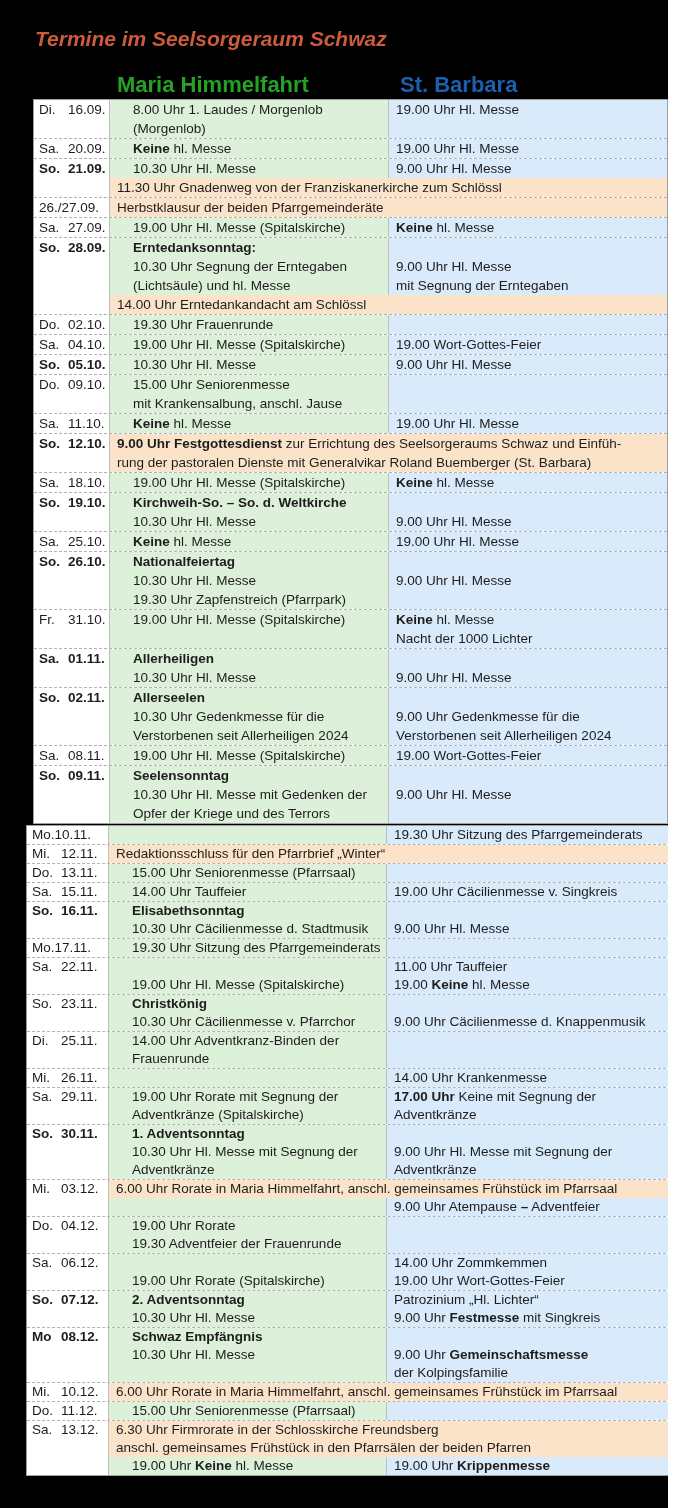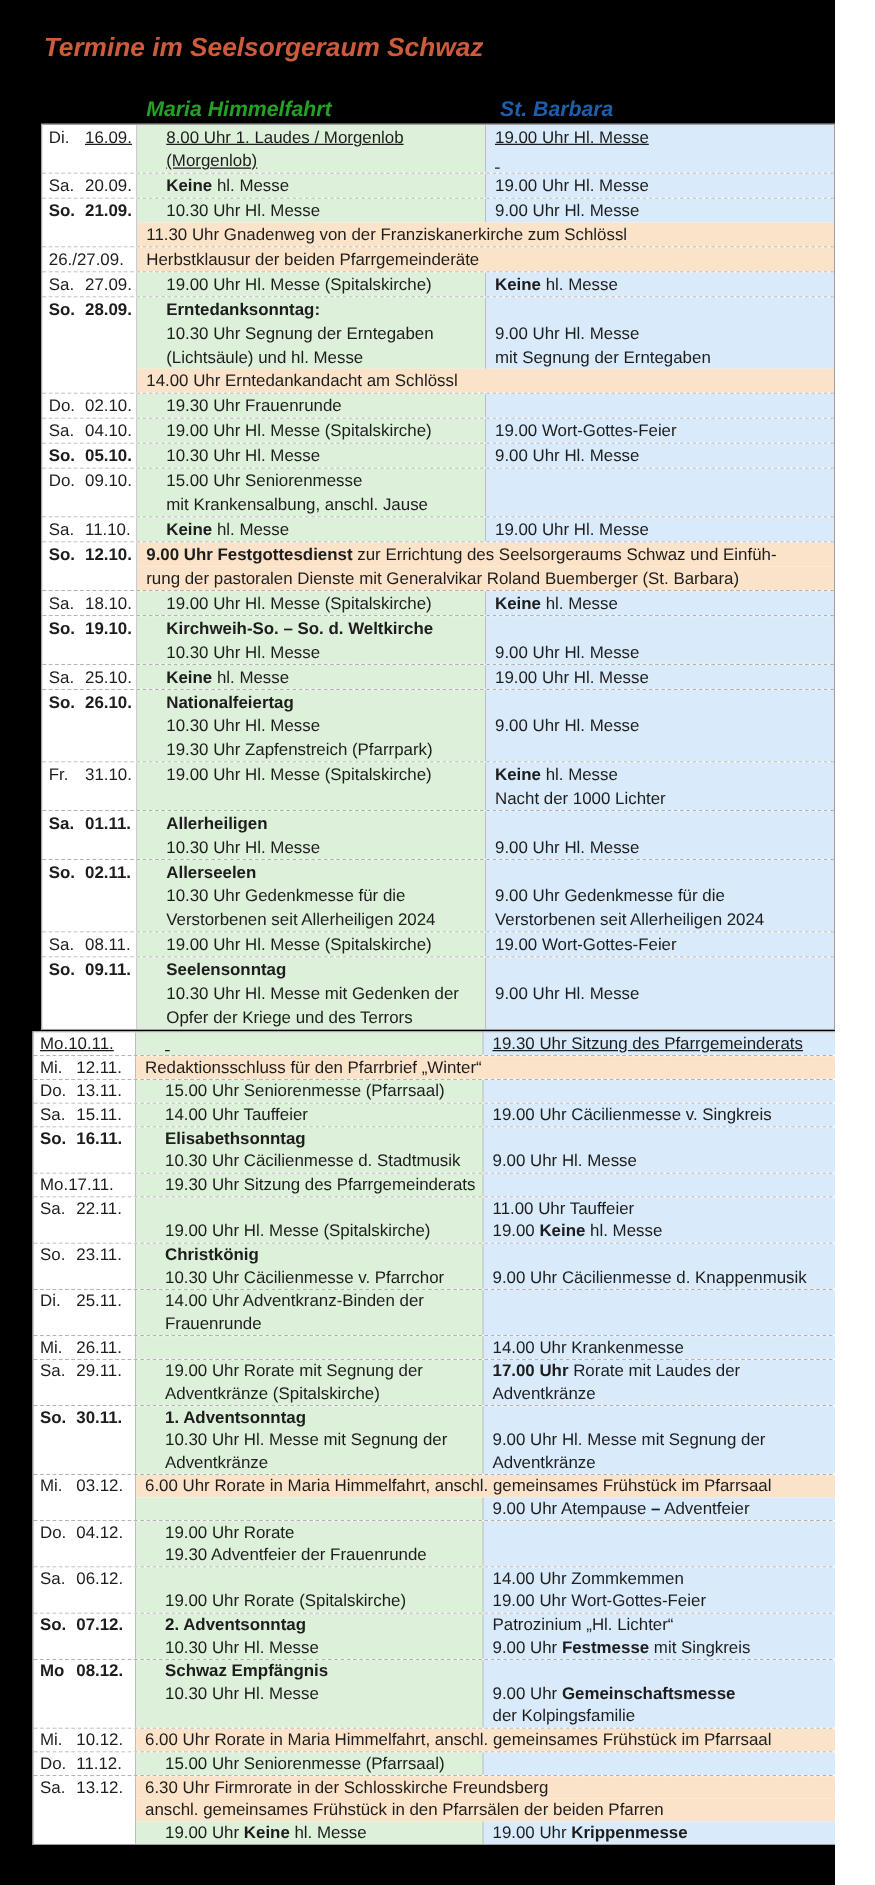--- a/index.html
+++ b/index.html
@@ -21,30 +21,30 @@
     color:var(--c-text);
   }
   .title{
     margin:27px 0 0 35px;
     font-size:21px;font-weight:bold;font-style:italic;
     color:var(--c-title);
   }
   .headers{position:relative;height:27px;margin-top:21px;}
   .headers span{
     position:absolute;bottom:1px;
-    font-size:17px;font-weight:bold;font-style:italic;white-space:pre;
+    font-size:22px;font-weight:bold;white-space:pre;
   }
   .h-maria{left:117px;color:var(--c-hm);}
   .h-barbara{left:400px;color:var(--c-hb);}
 
   .tbl{border:1px solid var(--c-border);box-sizing:border-box;background:#fff;}
   .t1{margin-left:33px;width:635px;}
   .t2{margin-left:26px;width:646px;margin-top:1px;}
   .row{display:flex;border-top:1px dashed var(--c-rowline);}
-  .tbl .row:first-child{border-top:none;text-decoration:underline;}
+  .tbl .row:first-child{border-top:none;}
   .date{
     flex:0 0 76px;box-sizing:border-box;
     padding:0 2px 0 5px;border-right:1px solid var(--c-divider);
     background:#fff;font-size:13.5px;line-height:19px;white-space:pre;overflow:hidden;
   }
   .t2 .date{flex-basis:82px;line-height:18px;}
   .date.bd{font-weight:bold;}
   .wd{display:inline-block;width:29px;}
   .content{flex:1;display:flex;flex-direction:column;min-width:0;}
   .split{display:flex;}
@@ -492,21 +492,21 @@
       </div>
       <div class="row">
         <div class="date"><span class="wd">Sa.</span>29.11.</div>
         <div class="content">
           <div class="split">
             <div class="cm">
               <div class="line"><span>19.00 Uhr Rorate mit Segnung der</span></div>
               <div class="line"><span>Adventkränze (Spitalskirche)</span></div>
             </div>
             <div class="cb">
-              <div class="line"><b>17.00 Uhr</b><span> Rorate mit Laudes der</span></div>
+              <div class="line"><b>17.00 Uhr</b><span> Keine mit Segnung der</span></div>
               <div class="line"><span>Adventkränze</span></div>
             </div>
           </div>
         </div>
       </div>
       <div class="row">
         <div class="date bd"><span class="wd">So.</span>30.11.</div>
         <div class="content">
           <div class="split">
             <div class="cm">

